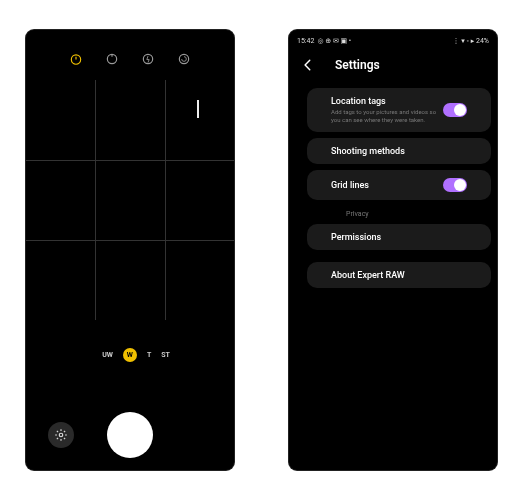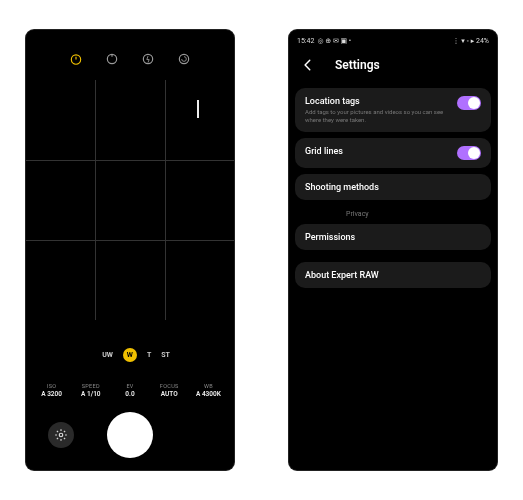--- a/index.html
+++ b/index.html
@@ -138,24 +138,25 @@
     position:absolute;
     top: 58px;
     left: 6px; right: 6px;
     display:flex;
     flex-direction:column;
     gap:6px;
   }
   .card {
     background:#1b1b1b;
     border-radius:10px;
-    padding:8px 10px;
-    display:flex;
-    align-items:flex-start;
+    padding:8px 24px;
+    display:flex;
+    align-items:center;
     justify-content:space-between;
+    margin-left:12px;
   }
   .card .text { flex:1; padding-right:6px; }
   .card .title2 { font-size:9px; color:#fff; font-weight:500; }
   .card .sub { font-size:6px; color:#777; line-height:1.3; margin-top:2px; }
   .section-label {
     font-size:7px;
     color:#777;
     padding: 4px 4px 0 4px;
     margin-left: 47px;
   }
@@ -215,42 +216,20 @@
     <div class="focus-ind"></div>
   </div>
 
   <div class="zoom-row">
     <div class="zoom-item">UW</div>
     <div class="zoom-item active">W</div>
     <div class="zoom-item">T</div>
     <div class="zoom-item">ST</div>
   </div>
 
-  <div class="params-row">
-    <div class="param">
-      <div class="lbl">ISO</div>
-      <div class="val">A 3200</div>
-    </div>
-    <div class="param">
-      <div class="lbl">SPEED</div>
-      <div class="val">A 1/10</div>
-    </div>
-    <div class="param">
-      <div class="lbl">EV</div>
-      <div class="val">0.0</div>
-    </div>
-    <div class="param">
-      <div class="lbl">FOCUS</div>
-      <div class="val">AUTO</div>
-    </div>
-    <div class="param">
-      <div class="lbl">WB</div>
-      <div class="val">A 4300K</div>
-    </div>
-  </div>
 
   <div class="gear-btn">
     <svg width="14" height="14" viewBox="0 0 24 24">
       <circle cx="12" cy="12" r="3" fill="none" stroke="#ddd" stroke-width="2"></circle>
       <g stroke="#ddd" stroke-width="2">
         <line x1="12" y1="2" x2="12" y2="5"></line>
           <line x1="12" y1="19" x2="12" y2="22"></line>
         <line x1="2" y1="12" x2="5" y2="12"></line>
           <line x1="19" y1="12" x2="22" y2="12"></line>
         <line x1="4.9" y1="4.9" x2="7" y2="7"></line>
@@ -291,35 +270,35 @@
       <div class="text">
         <div class="title2">Location tags</div>
         <div class="sub">Add tags to your pictures and videos so you can see where they were taken.</div>
       </div>
       <div class="toggle"></div>
     </div>
 
 
     <div class="card">
       <div class="text">
+        <div class="title2">Shooting methods</div>
+      </div>
+    </div>
+
+    <div class="card">
+      <div class="text">
         <div class="title2">Grid lines</div>
       </div>
       <div class="toggle"></div>
     </div>
 
+    <div class="section-label">Privacy</div>
+
     <div class="card">
       <div class="text">
-        <div class="title2">Shooting methods</div>
-      </div>
-    </div>
-
-    <div class="section-label">Privacy</div>
-
-    <div class="card">
-      <div class="text">
         <div class="title2">Permissions</div>
       </div>
     </div>
 
     <div class="card" style="margin-top:6px">
       <div class="text">
         <div class="title2">About Expert RAW</div>
       </div>
     </div>
 

